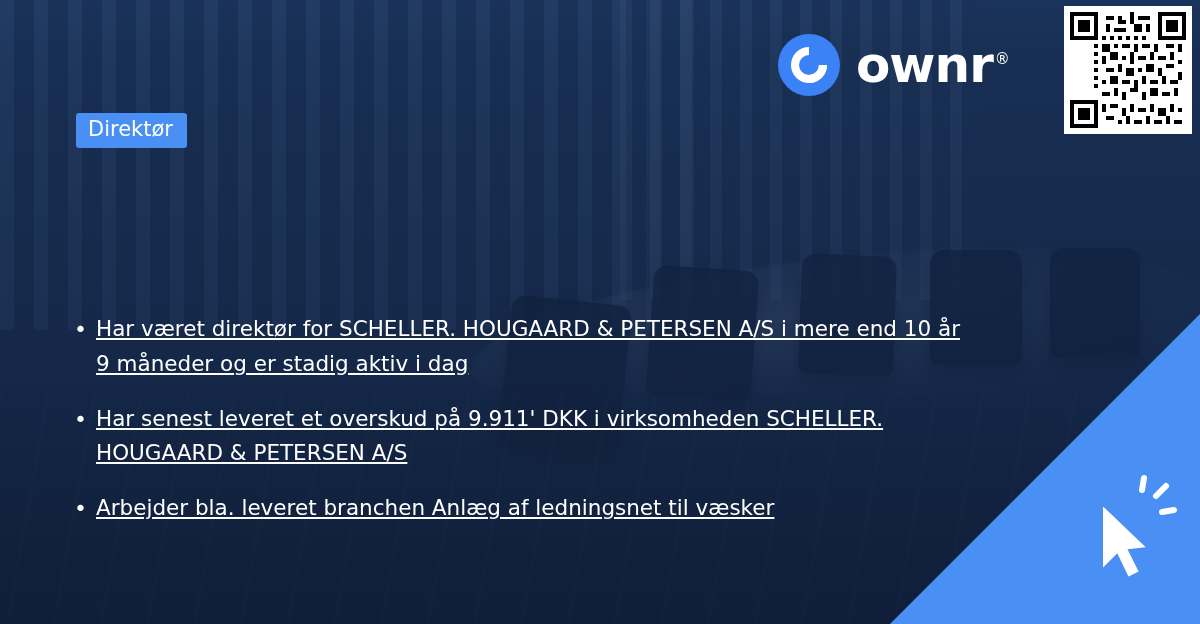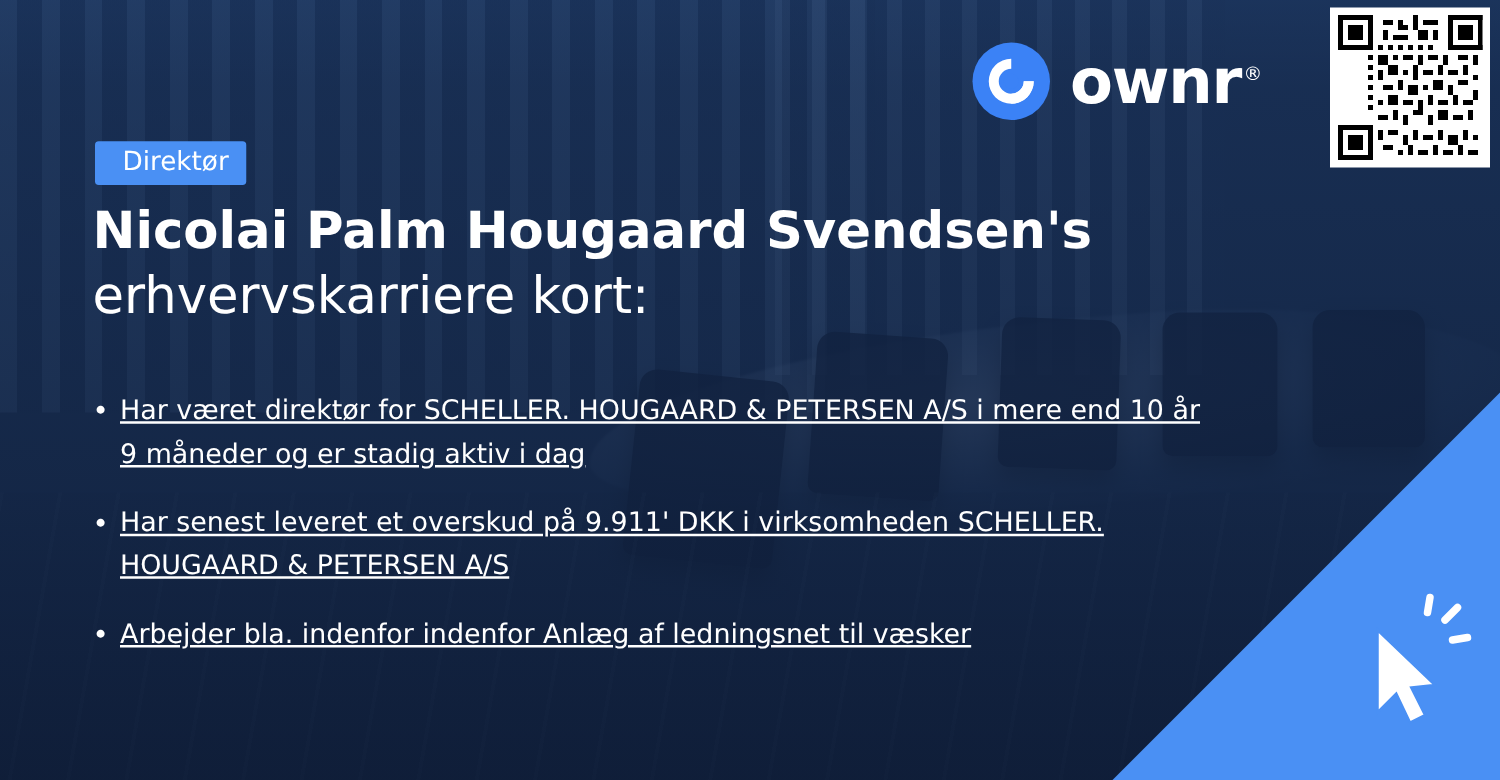--- a/index.html
+++ b/index.html
@@ -156,21 +156,21 @@
   }
   .qr svg { display: block; }
 
   
   .badge {
     position: absolute;
     left: 76px; top: 113px;
     background: #4a90f4;
     color: #ffffff;
     font-size: 21px;
-    padding: 6px 14px 8px 22px;
+    padding: 6px 14px 8px 12px;
     border-radius: 3px;
     line-height: 1;
   }
   .title {
     position: absolute;
     left: 74px; top: 158px;
     width: 980px;
     color: #ffffff;
     font-size: 41px;
     font-weight: bold;
@@ -343,33 +343,29 @@
         <rect x="19" y="26" width="1" height="2"></rect>
           <rect x="21" y="27" width="2" height="1"></rect>
         <rect x="24" y="26" width="1" height="2"></rect>
           <rect x="26" y="27" width="2" height="1"></rect>
       </g>
     </svg>
   </div>
 
   <div class="badge">Direktør</div>
 
-  <div class="title">
-    <div>Nicolai Palm Hougaard Svendsen's</div>
-    <div class="line2">erhvervskarriere kort:</div>
-  </div>
 
   <div class="bullets">
     <div class="bullet">
       <span class="dot">•</span>
       <span class="txt">Har været direktør for SCHELLER. HOUGAARD &amp; PETERSEN A/S i mere end 10 år 9 måneder og er stadig aktiv i dag</span>
     </div>
     <div class="bullet">
       <span class="dot">•</span>
       <span class="txt">Har senest leveret et overskud på 9.911' DKK i virksomheden SCHELLER. HOUGAARD &amp; PETERSEN A/S</span>
     </div>
     <div class="bullet">
       <span class="dot">•</span>
-      <span class="txt">Arbejder bla. indenfor indenfor Anlæg af ledningsnet til væsker</span>
+      <span class="txt">Arbejder bla. leveret branchen Anlæg af ledningsnet til væsker</span>
     </div>
   </div>
 
 </div>
 
 </body></html>

